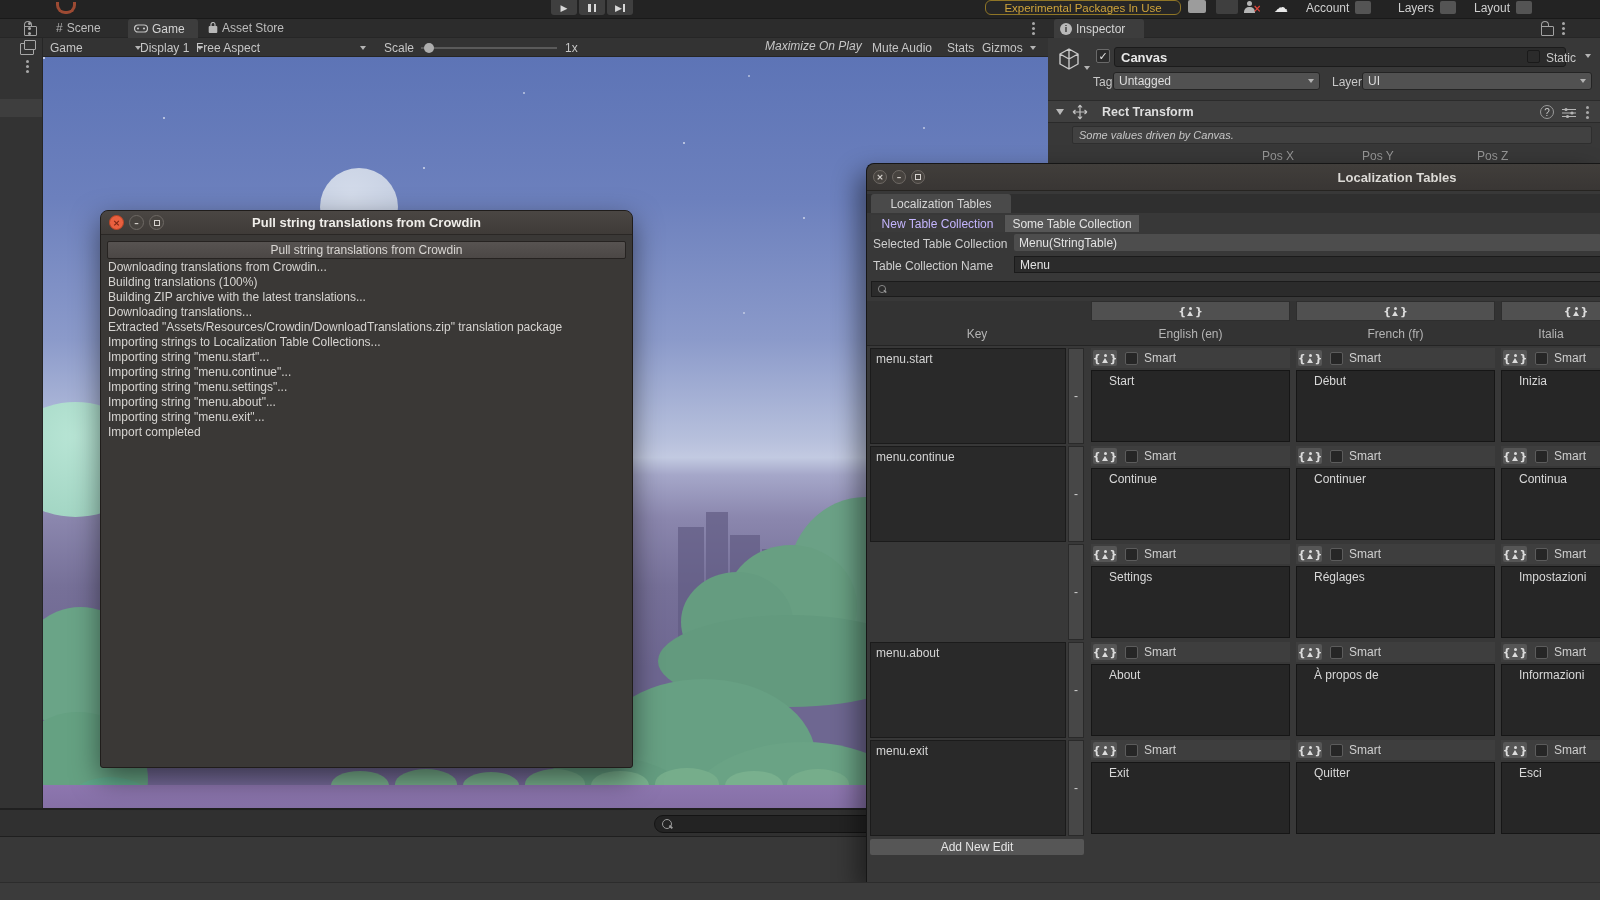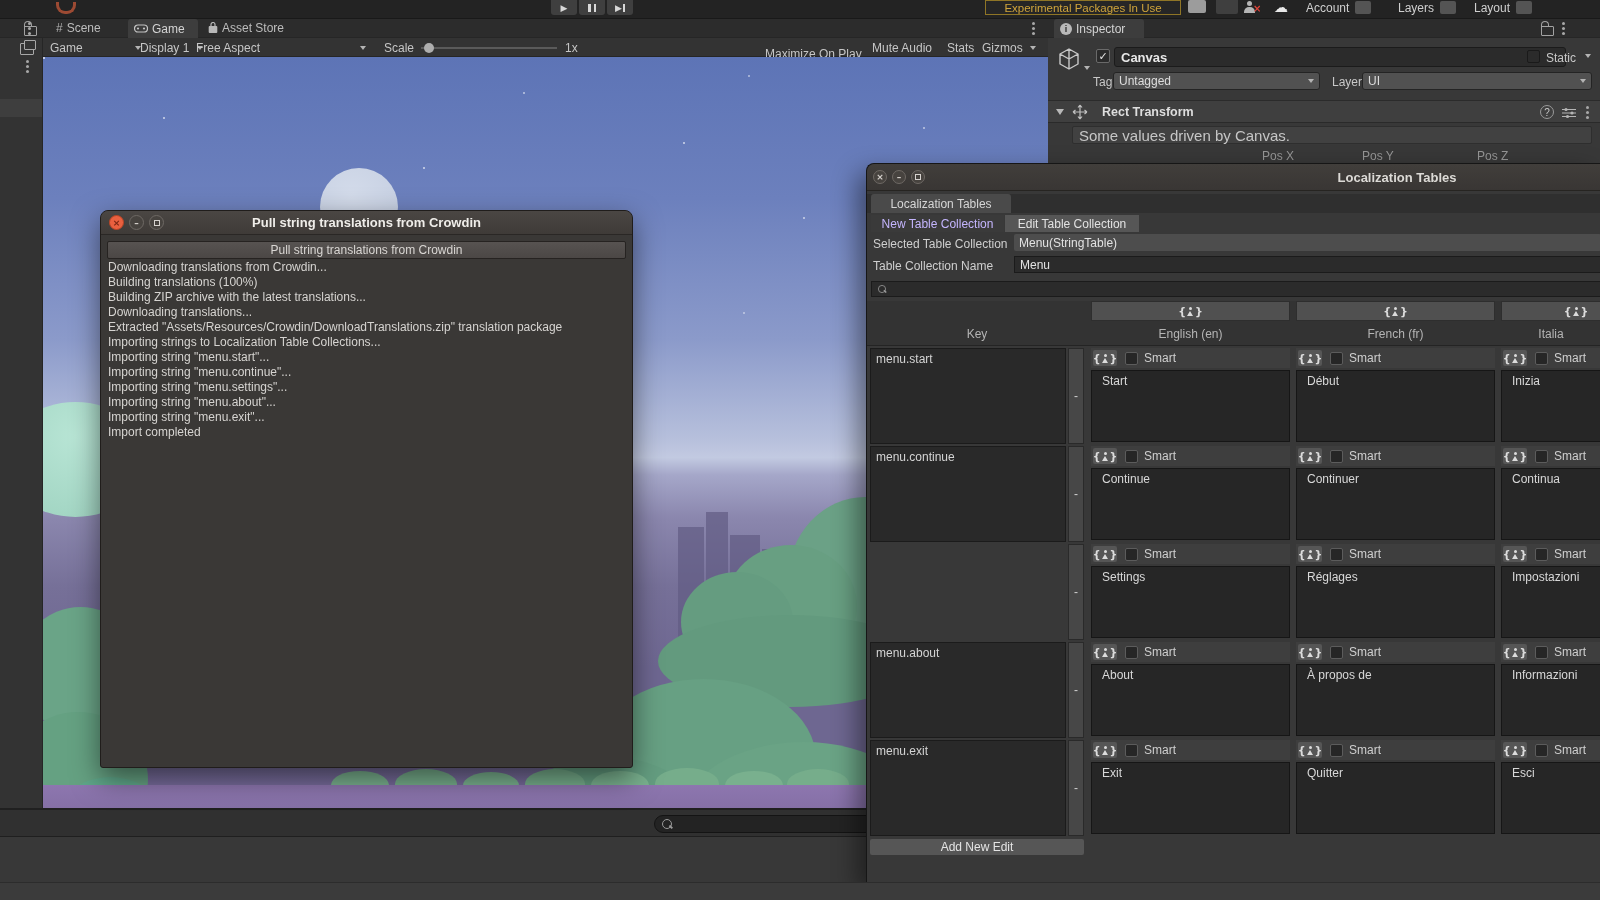--- a/index.html
+++ b/index.html
@@ -33,21 +33,21 @@
   .blob{position:absolute;border-radius:50%;}
   .bump{position:absolute;border-radius:50% 50% 0 0;}
   
   .trow{position:absolute;left:0;width:734px;height:98px;}
   .kcell{position:absolute;left:3px;top:0;width:196px;height:96px;background:#292929;border:1px solid #1b1b1b;box-sizing:border-box;color:#d4d4d4;padding:3px 5px;}
   .mstrip{position:absolute;left:201px;top:0;width:16px;height:96px;background:#474747;border:1px solid #2a2a2a;box-sizing:border-box;color:#cfcfcf;display:flex;align-items:center;justify-content:center;}
   .lcell{position:absolute;top:0;width:199px;height:96px;}
   .sstrip{position:absolute;left:0;top:0;right:0;height:20px;background:#3e3e3e;display:flex;align-items:center;}
   .mibtn{width:24px;height:16px;background:#565656;border-radius:2px;margin-left:2px;display:flex;align-items:center;justify-content:center;}
   .slbl{margin-left:6px;color:#cfcfcf;}
-  .tarea{position:absolute;left:0;top:22px;right:0;height:72px;background:#262626;border:1px solid #161616;box-sizing:border-box;padding:3px 10px;color:#d8d8d8;}
+  .tarea{position:absolute;left:0;top:22px;right:0;height:72px;background:#262626;border:1px solid #161616;box-sizing:border-box;padding:3px 17px;color:#d8d8d8;}
   .hbtn{position:absolute;top:0;height:20px;background:#505050;border:1px solid #2e2e2e;box-sizing:border-box;display:flex;align-items:center;justify-content:center;}
   .htitle{position:absolute;top:22px;height:22px;line-height:22px;text-align:center;color:#b4b4b4;}
   .ll{height:15px;line-height:15px;white-space:nowrap;font-size:12px;color:#d6d4d1;}
   .tbtn{color:#c6c6c6;white-space:nowrap;}
   .field{background:#2b2b2b;border:1px solid #1b1b1b;box-sizing:border-box;color:#dedede;}
   .drop{background:#515151;border:1px solid #242424;border-radius:3px;box-sizing:border-box;color:#dedede;display:flex;align-items:center;padding:0 5px;justify-content:space-between;}
   .winbtn{width:15px;height:15px;border-radius:50%;box-sizing:border-box;display:flex;align-items:center;justify-content:center;font:700 9px "DejaVu Sans",sans-serif;}
   .gray-wb{background:#47433f;border:1px solid #6e6964;color:#d6d2ce;}
   .stars{position:absolute;width:2px;height:2px;border-radius:50%;background:rgba(255,255,255,.85);
     box-shadow:120px 60px rgba(255,255,255,.7),210px 250px rgba(255,255,255,.55),300px 345px rgba(255,255,255,.5),
@@ -63,21 +63,21 @@
 <div class="stage">
 
   <div class="abs" style="left:0;top:0;width:1600px;height:19px;background:#232323;border-bottom:1px solid #191919;box-sizing:border-box;">
     <div class="abs" style="left:56px;top:2px;width:14px;height:9px;border:3px solid #9c4a33;border-top:none;border-radius:0 0 9px 9px;"></div>
     <div class="abs ctr" style="left:551px;top:0;width:26px;height:15px;background:#3f3f3f;border-radius:0 0 3px 3px;color:#d8d8d8;font-size:9px;">▶</div>
     <div class="abs ctr" style="left:579px;top:0;width:26px;height:15px;background:#3f3f3f;border-radius:0 0 3px 3px;">
       <span style="display:inline-block;width:2.5px;height:8px;background:#d8d8d8;margin:0 1.5px;"></span>
       <span style="display:inline-block;width:2.5px;height:8px;background:#d8d8d8;margin:0 1.5px;"></span>
     </div>
     <div class="abs ctr" style="left:607px;top:0;width:26px;height:15px;background:#3f3f3f;border-radius:0 0 3px 3px;color:#d8d8d8;font-size:9px;">▶<span style="display:inline-block;width:2px;height:8px;background:#d8d8d8;margin-left:1px;"></span></div>
-    <div class="abs ctr" style="left:985px;top:0;width:196px;height:15px;background:#262626;border:1px solid #8f7526;border-radius:0;box-sizing:border-box;">
+    <div class="abs ctr" style="left:985px;top:0;width:196px;height:15px;background:#262626;border:1px solid #8f7526;border-radius:6px;box-sizing:border-box;">
       <span style="font-size:11.5px;color:#cfa43b;white-space:nowrap;">Experimental Packages In Use</span>
     </div>
     <div class="abs" style="left:1188px;top:0;width:18px;height:13px;background:#9c9c9c;border-radius:2px;"></div>
     <div class="abs" style="left:1216px;top:0;width:22px;height:14px;background:#3f3f3f;border-radius:0 0 2px 2px;"></div>
     <div class="abs" style="left:1243px;top:1px;width:18px;height:13px;">
       <span class="abs" style="left:4px;top:0;width:5px;height:5px;border-radius:50%;background:#b5b5b5;"></span>
       <span class="abs" style="left:1px;top:6px;width:11px;height:6px;border-radius:5px 5px 0 0;background:#b5b5b5;"></span>
       <span class="abs" style="left:10px;top:2px;color:#e04338;font:700 10px 'DejaVu Sans',sans-serif;">×</span>
     </div>
     <div class="abs" style="left:1274px;top:-1px;color:#e8e8e8;font-size:14px;font-family:'DejaVu Sans',sans-serif;">☁</div>
@@ -145,21 +145,21 @@
     </div>
     <div class="abs flex" style="left:153px;top:2px;height:15px;width:170px;justify-content:space-between;">
       <span class="tbtn">Free Aspect</span>
         <span class="dar"></span>
     </div>
     <span class="abs tbtn" style="left:341px;top:3px;">Scale</span>
     <div class="abs" style="left:378px;top:9px;width:136px;height:2px;background:#5a5a5a;">
       <span class="abs" style="left:3px;top:-4px;width:10px;height:10px;border-radius:50%;background:#aeaeae;"></span>
     </div>
     <span class="abs tbtn" style="left:522px;top:3px;">1x</span>
-    <div class="abs flex" style="left:722px;top:8px;height:15px;">
+    <div class="abs flex" style="left:722px;top:0;height:15px;font-style:italic;">
         <span class="tbtn">Maximize On Play</span>
       </div>
     <div class="abs flex" style="left:829px;top:2px;height:15px;">
         <span class="tbtn">Mute Audio</span>
       </div>
     <div class="abs flex" style="left:904px;top:2px;height:15px;">
         <span class="tbtn">Stats</span>
       </div>
     <div class="abs flex" style="left:939px;top:2px;height:15px;">
       <span class="tbtn">Gizmos</span>
@@ -249,21 +249,21 @@
       <span class="abs ctr" style="left:492px;top:4px;width:14px;height:14px;border-radius:50%;border:1px solid #9a9a9a;color:#c8c8c8;font-size:10px;box-sizing:border-box;">?</span>
       <svg class="abs" width="14" height="12" viewBox="0 0 14 12" style="left:514px;top:6px;">
           <path d="M0 2.5 H14 M0 6 H14 M0 9.5 H14" stroke="#b5b5b5" stroke-width="1.2"></path>
           <circle cx="4" cy="2.5" r="1.6" fill="#b5b5b5"></circle>
           <circle cx="10" cy="6" r="1.6" fill="#b5b5b5"></circle>
           <circle cx="5.5" cy="9.5" r="1.6" fill="#b5b5b5"></circle>
         </svg>
       <span class="kdots abs" style="left:538px;top:5px;"></span>
     </div>
     <div class="abs flex" style="left:24px;top:88px;width:520px;height:18px;background:#414141;border:1px solid #2e2e2e;border-radius:2px;box-sizing:border-box;padding-left:6px;">
-      <span style="font-size:15px;color:#c6c6c6;">Some values driven by Canvas.</span>
+      <span style="font-size:11px;color:#c6c6c6;font-style:italic;">Some values driven by Canvas.</span>
     </div>
     <span class="abs" style="left:214px;top:111px;color:#969696;">Pos X</span>
     <span class="abs" style="left:314px;top:111px;color:#969696;">Pos Y</span>
     <span class="abs" style="left:429px;top:111px;color:#969696;">Pos Z</span>
   </div>
 
   <div class="abs" style="left:100px;top:210px;width:533px;height:558px;background:#3a3836;border:1px solid #201d1b;border-radius:8px 8px 3px 3px;box-sizing:border-box;z-index:5;box-shadow:0 10px 28px rgba(0,0,0,.5);">
     <div class="abs flex" style="left:0;top:0;width:531px;height:24px;background:linear-gradient(180deg,#4a4643,#3f3b38);border-bottom:1px solid #2a2725;border-radius:7px 7px 0 0;box-sizing:border-box;">
       <span class="winbtn" style="margin-left:8px;background:#e9603f;border:1px solid #b84425;color:#7b2613;">×</span>
       <span class="winbtn gray-wb" style="margin-left:5px;">–</span>
@@ -305,21 +305,21 @@
     <div class="abs" style="left:0;top:30px;width:734px;height:19px;background:#2f2f2f;">
       <div class="abs ctr" style="left:4px;top:0;width:140px;height:19px;background:#4a4a4a;border-radius:3px 3px 0 0;">
         <span style="color:#d6d6d6;">Localization Tables</span>
       </div>
     </div>
 
     <div class="abs ctr" style="left:4px;top:51px;width:133px;height:17px;background:#3a3a3a;">
       <span style="color:#c4b5fd;">New Table Collection</span>
     </div>
     <div class="abs ctr" style="left:138px;top:51px;width:134px;height:17px;background:#565656;">
-      <span style="color:#e2e2e2;">Edit Table Collection</span>
+      <span style="color:#e2e2e2;">Some Table Collection</span>
     </div>
 
     <span class="abs" style="left:6px;top:73px;color:#cfcfcf;">Selected Table Collection</span>
     <div class="abs flex" style="left:147px;top:70px;width:587px;height:17px;background:#4d4d4d;border-radius:2px;padding-left:5px;box-sizing:border-box;">
       <span style="color:#e2e2e2;">Menu(StringTable)</span>
     </div>
 
     <span class="abs" style="left:6px;top:95px;color:#cfcfcf;">Table Collection Name</span>
     <div class="abs flex field" style="left:147px;top:92px;width:587px;height:17px;padding-left:5px;">
       <span style="color:#e2e2e2;">Menu</span>

